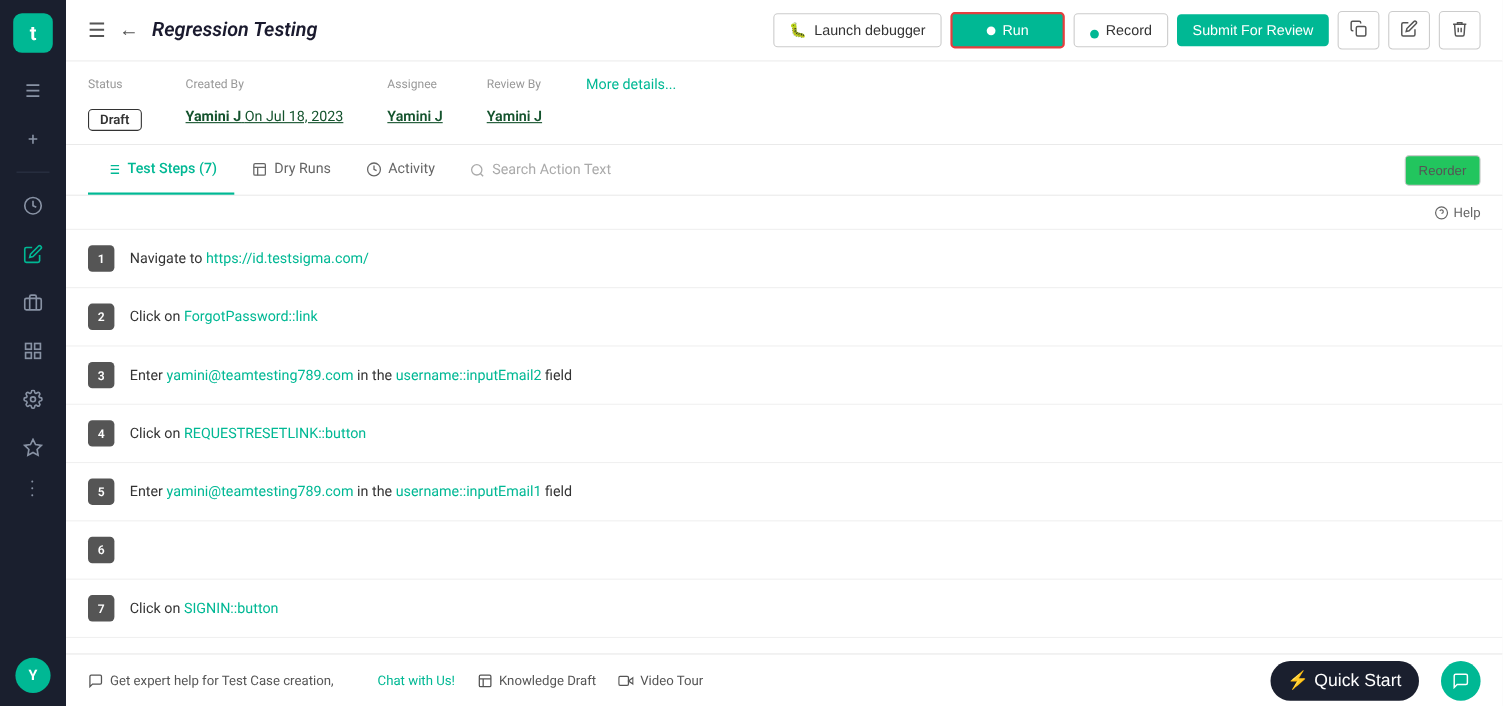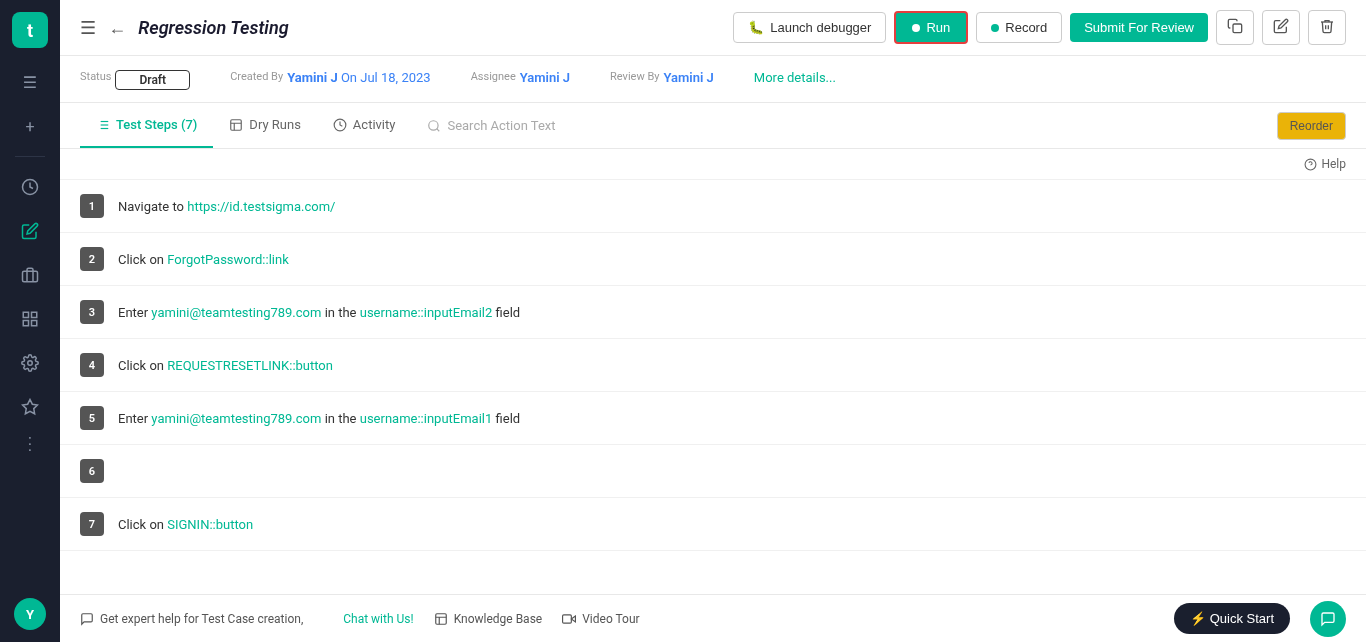--- a/index.html
+++ b/index.html
@@ -63,63 +63,63 @@
       background: #fff;
       gap: 12px;
     }
     .header-menu-icon { color: #555; font-size: 18px; cursor: pointer; }
     .header-back { color: #555; font-size: 18px; cursor: pointer; text-decoration: none; }
     .header-title { font-size: 18px; font-weight: 600; color: #1a1a2e; flex: 1; font-style: italic; }
     .header-actions { display: flex; align-items: center; gap: 8px; }
 
     .btn { display: flex; align-items: center; gap: 6px; padding: 7px 14px; border-radius: 4px; border: none; cursor: pointer; font-size: 13px; font-weight: 500; }
     .btn-outline { background: #fff; border: 1px solid #ccc; color: #333; }
-    .btn-run { background: #00b894; color: #fff; border: 2px solid #e53e3e; padding: 7px 16px; }
-    .btn-record { background: #fff; border: 1px solid #ccc; color: #333; }
+    .btn-run { background: #00b894; color: #fff; border: 2px solid #e53e3e; padding: 7px 31px; }
+    .btn-record { background: #fff; border: 1px solid #ccc; color: #333; align-items: flex-end; }
     .btn-submit { background: #00b894; color: #fff; border: none; }
     .btn-icon { background: none; border: 1px solid #ccc; color: #555; padding: 7px 10px; border-radius: 4px; cursor: pointer; font-size: 14px; }
 
     .run-dot { width: 8px; height: 8px; border-radius: 50%; background: #fff; display: inline-block; }
     .record-dot { width: 8px; height: 8px; border-radius: 50%; background: #00b894; display: inline-block; }
 
     
     .meta-bar {
       display: flex;
       align-items: flex-start;
       padding: 14px 20px 12px;
       gap: 40px;
       border-bottom: 1px solid #e8e8e8;
       background: #fff;
     }
-    .meta-item { display: flex; flex-direction: row; gap: 4px; justify-content: flex-end; }
+    .meta-item { display: flex; flex-direction: column; gap: 16px; justify-content: flex-end; }
     .meta-label { font-size: 11px; color: #999; }
-    .meta-value { font-size: 13px; color: #3b82f6; }
+    .meta-value { font-size: 13px; color: #14532d; text-decoration: underline; }
     .meta-value.bold { font-weight: 600; }
-    .draft-badge { display: inline-block; padding: 2px 23px; border: 1px solid #333; border-radius: 4px; font-size: 12px; font-weight: 600; color: #333; }
+    .draft-badge { display: inline-block; padding: 2px 10px; border: 1px solid #333; border-radius: 4px; font-size: 12px; font-weight: 600; color: #333; }
     .meta-link { color: #00b894; text-decoration: none; font-size: 13px; }
 
     
     .tabs {
       display: flex;
       align-items: center;
       padding: 0 20px;
       border-bottom: 1px solid #e8e8e8;
       background: #fff;
       gap: 0;
     }
     .tab {
       display: flex; align-items: center; gap: 6px;
       padding: 14px 16px;
       font-size: 13px; color: #666; cursor: pointer;
       border-bottom: 2px solid transparent;
       white-space: nowrap;
     }
     .tab.active { color: #00b894; border-bottom: 2px solid #00b894; font-weight: 500; }
     .tab-search { display: flex; align-items: center; gap: 6px; padding: 10px 16px; color: #999; font-size: 13px; flex: 1; cursor: text; text-align: right; }
-    .reorder-btn { margin-left: auto; padding: 6px 12px; border: 1px solid #ccc; background: #eab308; border-radius: 4px; font-size: 12px; color: #555; cursor: pointer; }
+    .reorder-btn { margin-left: auto; padding: 6px 12px; border: 1px solid #ccc; background: #22c55e; border-radius: 4px; font-size: 12px; color: #555; cursor: pointer; }
 
     
     .steps-area {
       flex: 1;
       overflow-y: auto;
       padding: 0;
       background: #fff;
     }
     .help-bar {
       display: flex;
@@ -161,21 +161,21 @@
     }
     .bottom-item { display: flex; align-items: center; gap: 6px; cursor: pointer; }
     .bottom-item a { color: #00b894; text-decoration: none; margin-left: 25px; }
     .quick-start-btn {
       margin-left: auto;
       background: #1a1f2e;
       color: #fff;
       border: none;
       border-radius: 20px;
       padding: 8px 16px;
-      font-size: 13px;
+      font-size: 16px;
       cursor: pointer;
       display: flex; align-items: center; gap: 6px;
     }
     .chat-btn {
       width: 36px; height: 36px;
       background: #00b894;
       border-radius: 50%;
       display: flex; align-items: center; justify-content: center;
       color: #fff; font-size: 16px; cursor: pointer; border: none;
     }
@@ -394,21 +394,21 @@
       <svg width="14" height="14" viewBox="0 0 24 24" fill="none" stroke="currentColor" stroke-width="2">
           <path d="M21 15a2 2 0 0 1-2 2H7l-4 4V5a2 2 0 0 1 2-2h14a2 2 0 0 1 2 2z"></path>
         </svg>
       <span>Get expert help for Test Case creation,</span>&nbsp;<a href="#">Chat with Us!</a>
     </div>
     <div class="bottom-item">
       <svg width="14" height="14" viewBox="0 0 24 24" fill="none" stroke="currentColor" stroke-width="2">
           <rect x="3" y="3" width="18" height="18" rx="2"></rect>
           <path d="M3 9h18M9 21V9"></path>
         </svg>
-      <span>Knowledge Base</span>
+      <span>Knowledge Draft</span>
     </div>
     <div class="bottom-item">
       <svg width="14" height="14" viewBox="0 0 24 24" fill="none" stroke="currentColor" stroke-width="2">
           <polygon points="23 7 16 12 23 17 23 7"></polygon>
           <rect x="1" y="5" width="15" height="14" rx="2"></rect>
         </svg>
       <span>Video Tour</span>
     </div>
     <button class="quick-start-btn">⚡ Quick Start</button>
     <button class="chat-btn">

